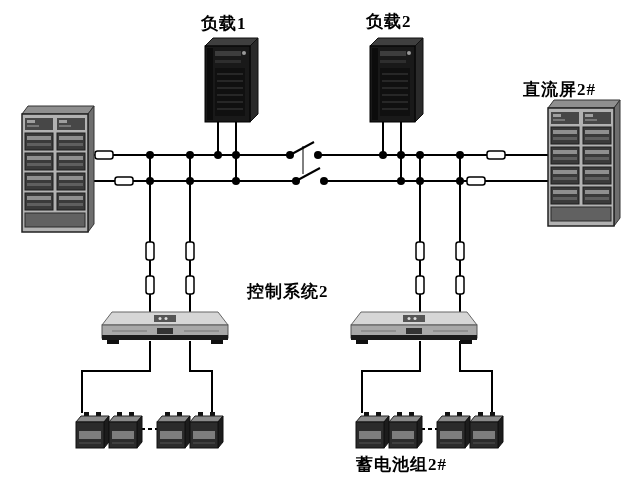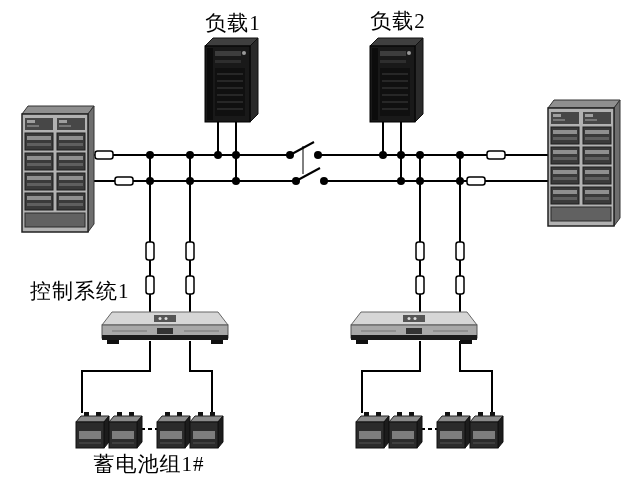--- a/index.html
+++ b/index.html
@@ -6,24 +6,24 @@
   #stage{
     position:relative;
     width:640px;height:484px;
     background:#ffffff;
     overflow:hidden;
     font-family:"Liberation Serif", serif;
   }
   #wiring-svg{position:absolute;left:0;top:0;}
   .label{
     position:absolute;
-    font-weight:normal;
-    font-size:21px;
+    font-weight:bold;
+    font-size:17px;
     color:#000;
-    text-align:center;
+    text-align:left;
     letter-spacing:1px;
     white-space:nowrap;
     line-height:19px;
   }
 </style>
 </head>
 <body>
 
 <div id="stage">
 
@@ -191,21 +191,22 @@
       <use href="#batt" x="437" y="412"></use>
       <use href="#batt" x="470" y="412"></use>
     </g>
   </svg>
 
   <div class="label" style="left:201px;top:14px;width:64px">负载1</div>
 
   <div class="label" style="left:366px;top:12px;width:64px">负载2</div>
 
 
-
-
-  <div class="label" style="left:30px;top:282px;width:94px">控制系统1</div>
-
-
-  <div class="label" style="left:90px;top:455px;width:118px">蓄电池组1#</div>
-
+  <div class="label" style="left:523px;top:80px;width:94px">直流屏2#</div>
+
+
+
+  <div class="label" style="left:247px;top:282px;width:94px">控制系统2</div>
+
+
+  <div class="label" style="left:356px;top:455px;width:118px">蓄电池组2#</div>
 
 </div>
 
 </body></html>

